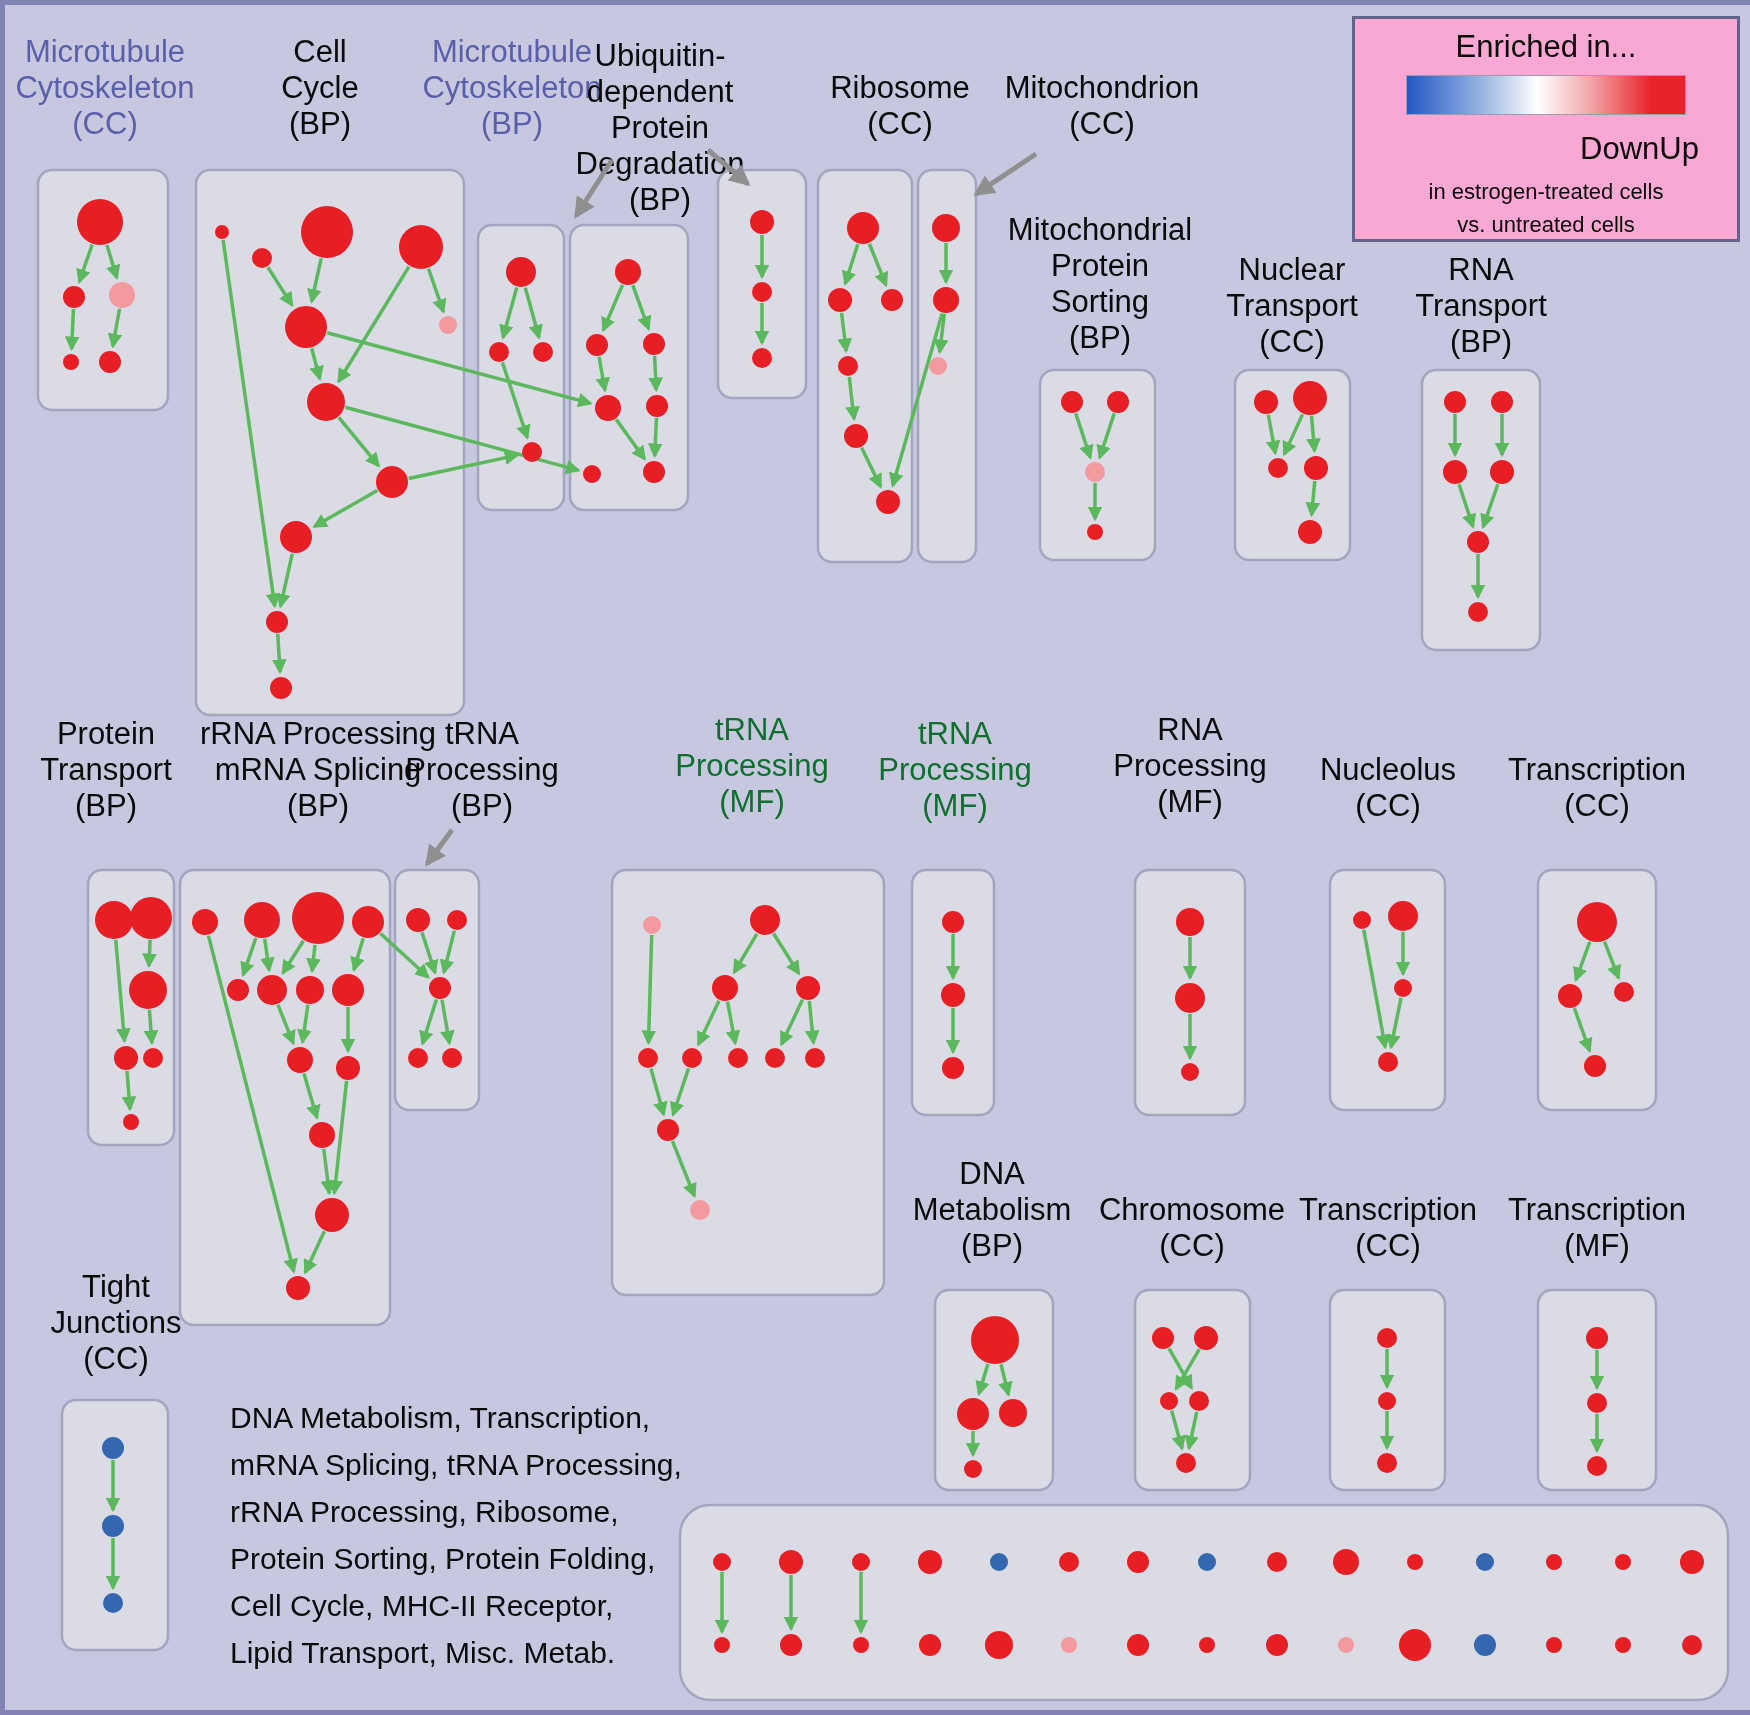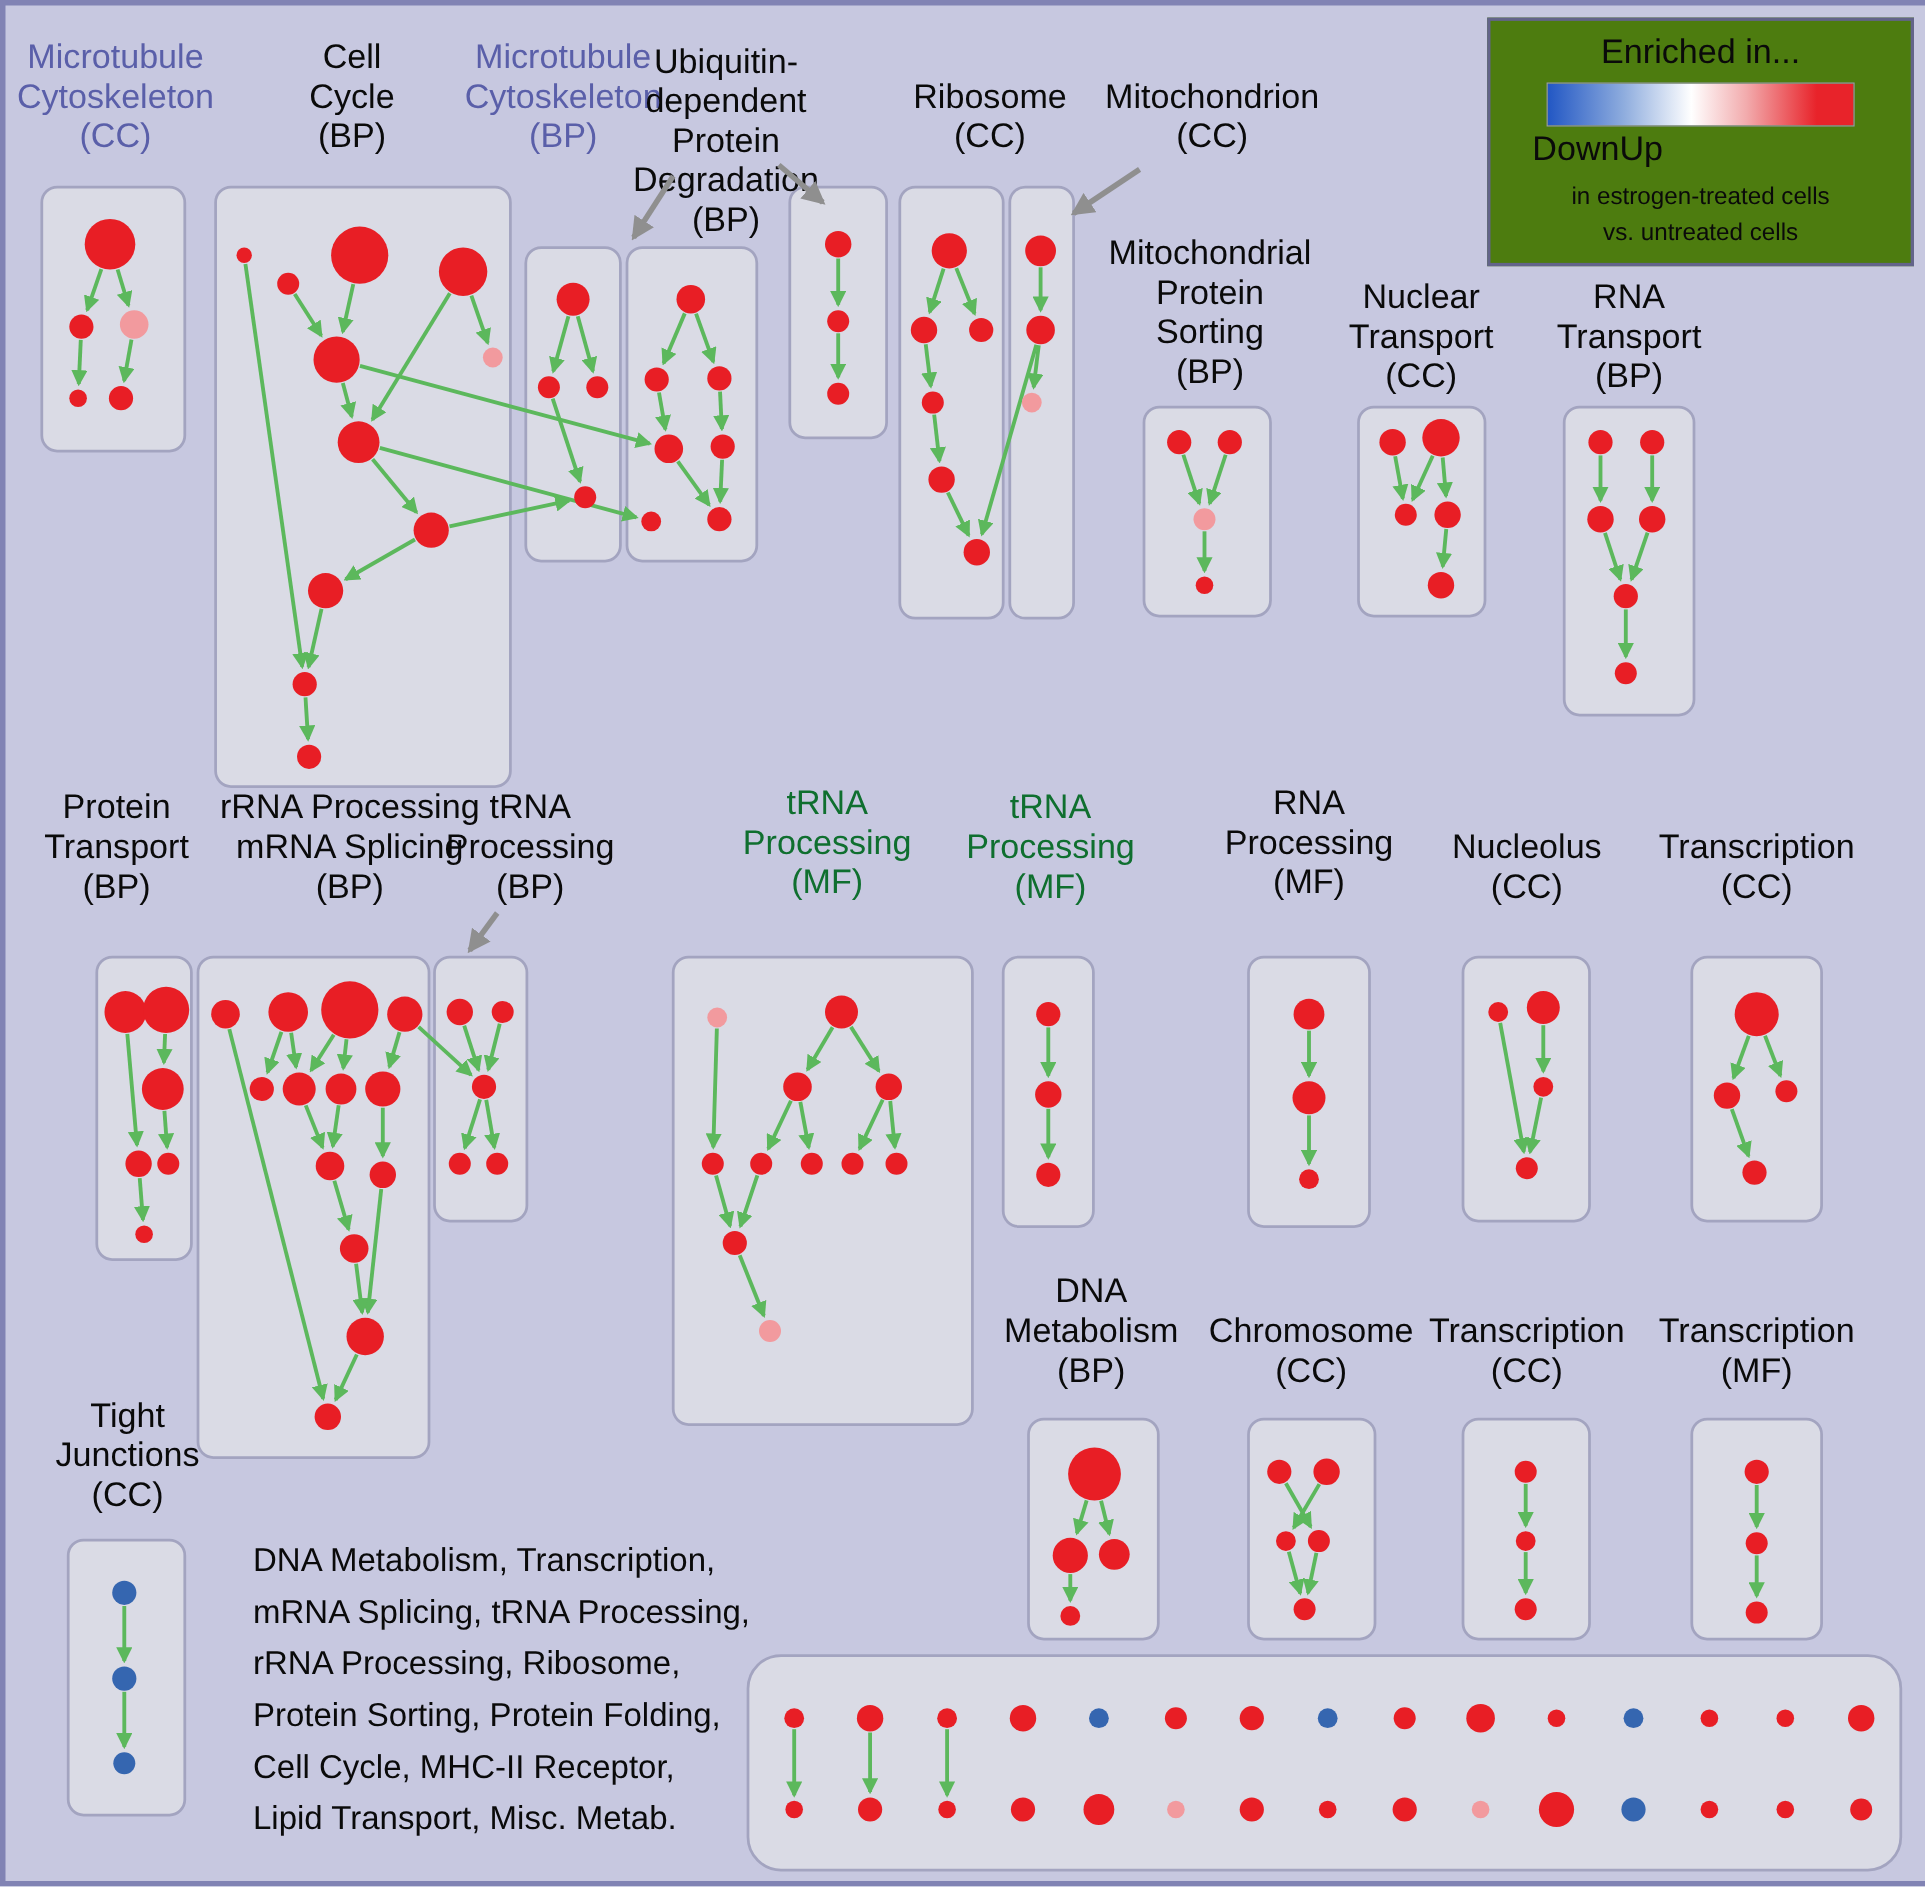--- a/index.html
+++ b/index.html
@@ -8,26 +8,26 @@
     width:1750px;height:1715px;
     background:#c7c8e0;
     box-shadow: inset 0 0 0 5px #8183b4;
     overflow:hidden;
     font-family:"Liberation Sans", sans-serif;
   }
   svg.diagram{position:absolute;left:0;top:0;}
   svg text{font-family:"Liberation Sans", sans-serif;}
   .legend{
     position:absolute;left:1352px;top:16px;width:388px;height:226px;
-    background:#4d7c0f;border:3px solid #63648a;box-sizing:border-box;
+    background:#f9a8d4;border:3px solid #63648a;box-sizing:border-box;
     text-align:center;color:#0a0a0a;
   }
   .legend-title{font-size:31px;margin-top:10px;}
   .legend-bar{width:280px;height:40px;margin:10px auto 2px auto;border:1px solid #9a9ab0;box-sizing:border-box;}
-  .legend-updown{width:306px;margin:2px auto 8px auto;display:flex;justify-content:flex-start;font-size:31px;}
+  .legend-updown{width:306px;margin:16px auto 8px auto;display:flex;justify-content:flex-end;font-size:31px;}
   .legend-sub{font-size:22px;line-height:33px;}
 </style>
 </head>
 <body>
 
 <div class="canvas" style="background: rgb(199, 200, 224); box-shadow: rgb(129, 131, 180) 0px 0px 0px 5px inset; padding-left: 28px;">
 
   <svg class="diagram" width="1750" height="1715" viewBox="0 0 1750 1715">
       <defs>
         <marker id="arrow-green" viewBox="0 0 10 10" refX="8.5" refY="5" markerWidth="4.2" markerHeight="4.2" orient="auto">

